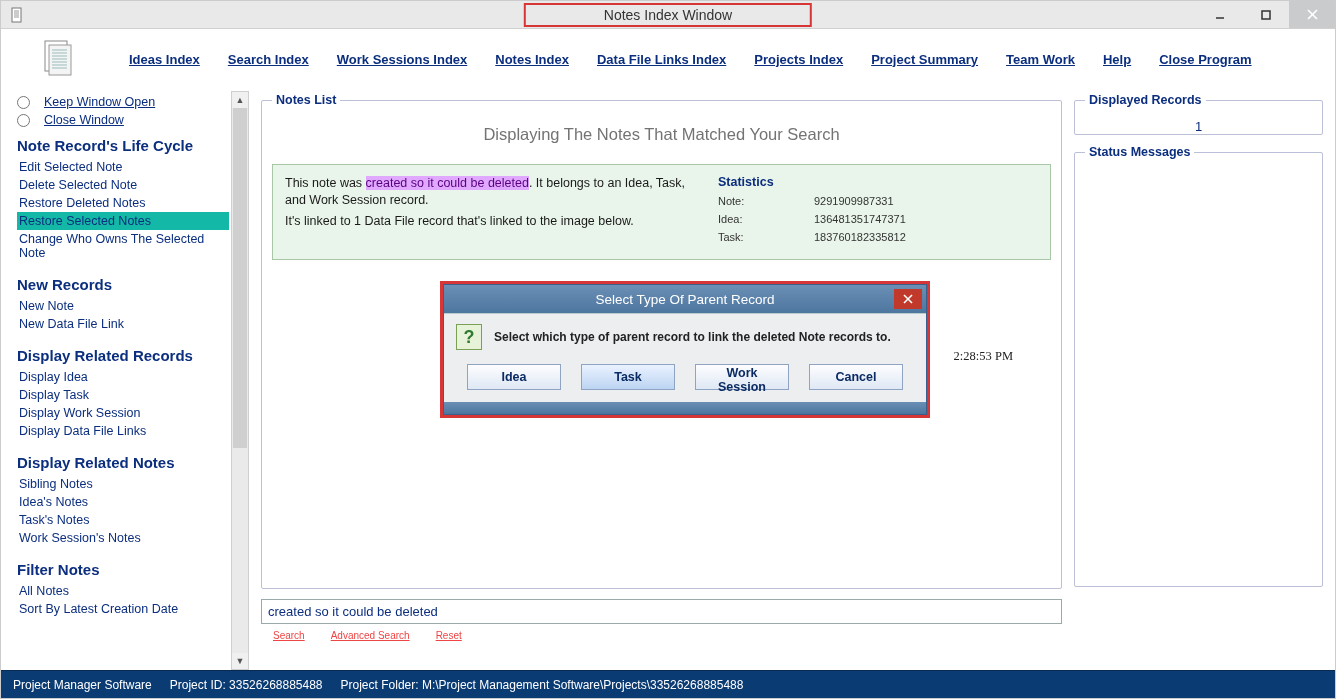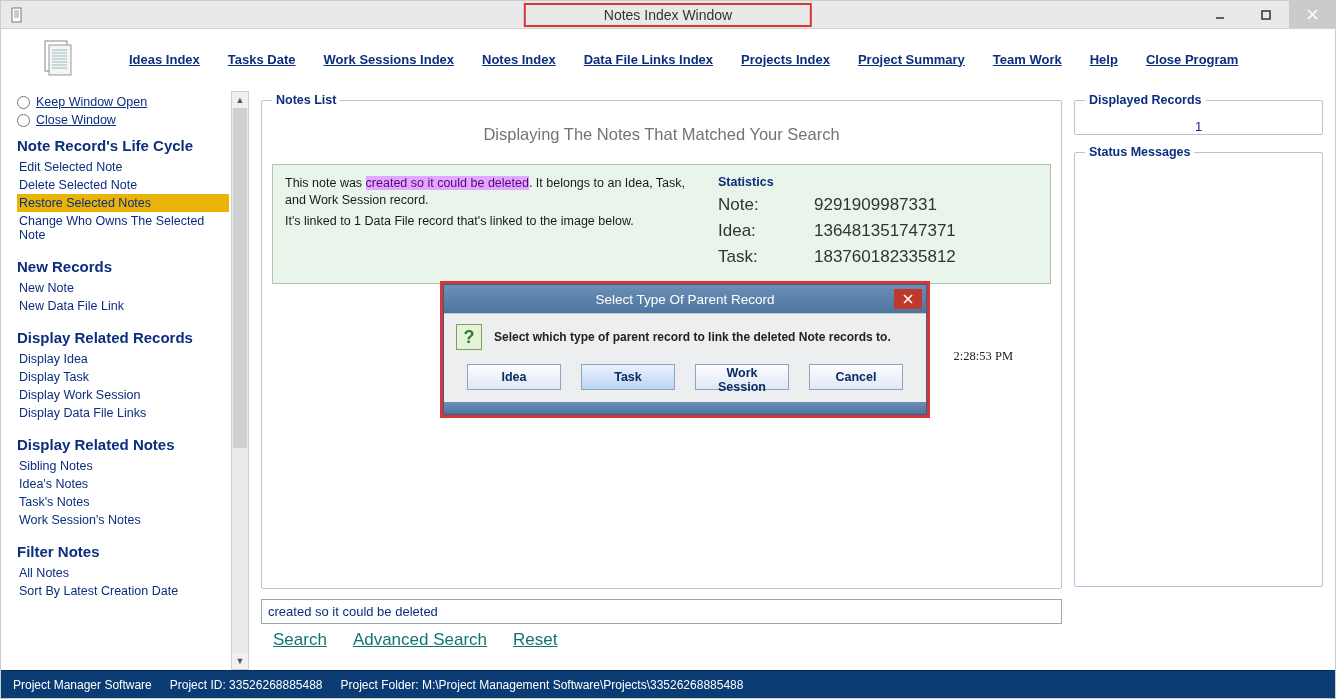--- a/index.html
+++ b/index.html
@@ -21,52 +21,52 @@
   
   .topnav { height: 60px; background: #fff; display: flex; align-items: center; padding: 0 20px 0 40px; gap: 28px; border-bottom: 0; }
   .appicon { width: 34px; height: 40px; }
   .topnav a { color: #0b2e7e; font-size: 13px; font-weight: 600; text-decoration: underline; white-space: nowrap; }
   .topnav .first { margin-left: 26px; }
 
   .body { flex: 1; display: grid; grid-template-columns: 230px 22px 1fr 265px; gap: 0; min-height: 0; position: relative; }
 
   
   .left { padding: 6px 2px 6px 16px; font-size: 12.5px; color: #0b2e7e; overflow: hidden; }
-  .radio-row { display: flex; align-items: center; gap: 6px; margin-bottom: 4px; color: #0b2e7e; }
+  .radio-row { display: flex; align-items: center; gap: 14px; margin-bottom: 4px; color: #0b2e7e; }
   .radio-row input { margin: 0; }
   .section-head { font-weight: 700; margin-top: 14px; margin-bottom: 4px; color: #0b2e7e; font-size: 15px; }
   .section-head.first { margin-top: 10px; }
   .nav-item { padding: 2px 2px; cursor: default; }
-  .nav-item.sel { background: #eab308; }
+  .nav-item.sel { background: #14b8a6; }
 
   
   .scrollstrip { display: flex; flex-direction: column; align-items: stretch; }
   .sb { background: #e7e7e7; border: 1px solid #cfcfcf; display: flex; flex-direction: column; width: 18px; margin: 2px 0 0 0; flex: 1; }
   .sb .arrow { height: 16px; background: #f0f0f0; display:flex; align-items:center; justify-content:center; font-size:9px; color:#555;}
   .sb .track { flex: 1; background: #eaeaea; position: relative; }
   .sb .thumb { position: absolute; left:1px; right:1px; top:0; height: 340px; background: #cfcfcf; }
 
   
   .center { position: relative; padding: 4px 8px 4px 8px; min-width: 0; }
   fieldset { border: 1px solid #bcbfd8; border-radius: 2px; margin: 0; padding: 6px 10px 10px 10px; }
   legend { color: #0b2e7e; font-size: 12.5px; padding: 0 4px; font-weight: 600; }
   .notes-list { height: 496px; position: relative; }
   .list-title { text-align: center; color: #737373; font-size: 16.5px; margin: 12px 0 20px 0; }
   .note-card { border: 1px solid #a7c7a7; background: #e9f5ea; padding: 10px 12px; display: grid; grid-template-columns: 1fr 320px; gap: 12px; font-size: 12.5px; color: #1a1a1a; }
   .note-left p { margin: 0 0 4px 0; line-height: 1.35; }
   .hl { background: #e0a8ff; color: #5a0080; }
   .stat-h { color: #0b2e7e; font-weight: 700; font-size: 12.5px; margin-bottom: 6px; }
-  .stat-row { display: flex; gap: 6px; font-size: 17px; color: #333; margin-bottom: 6px; }
+  .stat-row { display: flex; gap: 6px; font-size: 11px; color: #333; margin-bottom: 6px; }
   .stat-row .k { width: 90px; }
   .trail-ts { position: absolute; right: 48px; top: 242px; font-size: 12.5px; color: #222; font-family: Liberation Serif, serif; }
 
   .search-area { margin-top: 10px; }
   .search-input { width: 100%; border: 1px solid #9aa; padding: 4px 6px; font-size: 13px; color: #0b2e7e; }
   .search-links { margin-top: 6px; display: flex; gap: 26px; padding-left: 12px; }
-  .search-links a { color: #0f766e; font-size: 17px; }
+  .search-links a { color: #ef4444; font-size: 10px; }
 
   
   .right { padding: 4px 12px 12px 4px; }
   .disp-val { text-align: center; font-size: 13px; color: #0b2e7e; padding: 6px 0 2px 0; }
   fieldset.disp { height: 42px; }
   fieldset.status { margin-top: 10px; height: 442px; }
 
   
   .statusbar { height: 28px; background: #0b3b73; color: #fff; font-size: 12px; display: flex; align-items: center; padding: 0 12px; gap: 18px; border-top: 1px solid #072a52; }
 
@@ -130,21 +130,21 @@
         <line x1="11" y1="11" x2="26" y2="11" stroke="#9bb"></line>
             <line x1="11" y1="14" x2="26" y2="14" stroke="#9bb"></line>
             <line x1="11" y1="17" x2="26" y2="17" stroke="#9bb"></line>
             <line x1="11" y1="20" x2="26" y2="20" stroke="#9bb"></line>
             <line x1="11" y1="23" x2="26" y2="23" stroke="#9bb"></line>
             <line x1="11" y1="26" x2="26" y2="26" stroke="#9bb"></line>
             <line x1="11" y1="29" x2="26" y2="29" stroke="#9bb"></line>
           </svg>
       </span>
       <a href="#" class="first">Ideas Index</a>
-      <a href="#">Tasks Date</a>
+      <a href="#">Search Index</a>
       <a href="#">Work Sessions Index</a>
       <a href="#">Notes Index</a>
       <a href="#">Data File Links Index</a>
       <a href="#">Projects Index</a>
       <a href="#">Project Summary</a>
       <a href="#">Team Work</a>
       <a href="#">Help</a>
       <a href="#">Close Program</a>
     </div>
 
@@ -156,20 +156,21 @@
             <span class="mnemonic">Keep Window Open</span>
           </label>
         <label class="radio-row">
             <input type="radio" name="wm" style=""> 
             <span class="mnemonic">Close Window</span>
           </label>
 
         <div class="section-head first">Note Record's Life Cycle</div>
         <div class="nav-item">Edit Selected Note</div>
         <div class="nav-item">Delete Selected Note</div>
+        <div class="nav-item">Restore Deleted Notes</div>
         <div class="nav-item sel">Restore Selected Notes</div>
         <div class="nav-item">Change Who Owns The Selected Note</div>
 
         <div class="section-head">New Records</div>
         <div class="nav-item">New Note</div>
         <div class="nav-item">New Data File Link</div>
 
         <div class="section-head">Display Related Records</div>
         <div class="nav-item">Display Idea</div>
         <div class="nav-item">Display Task</div>

